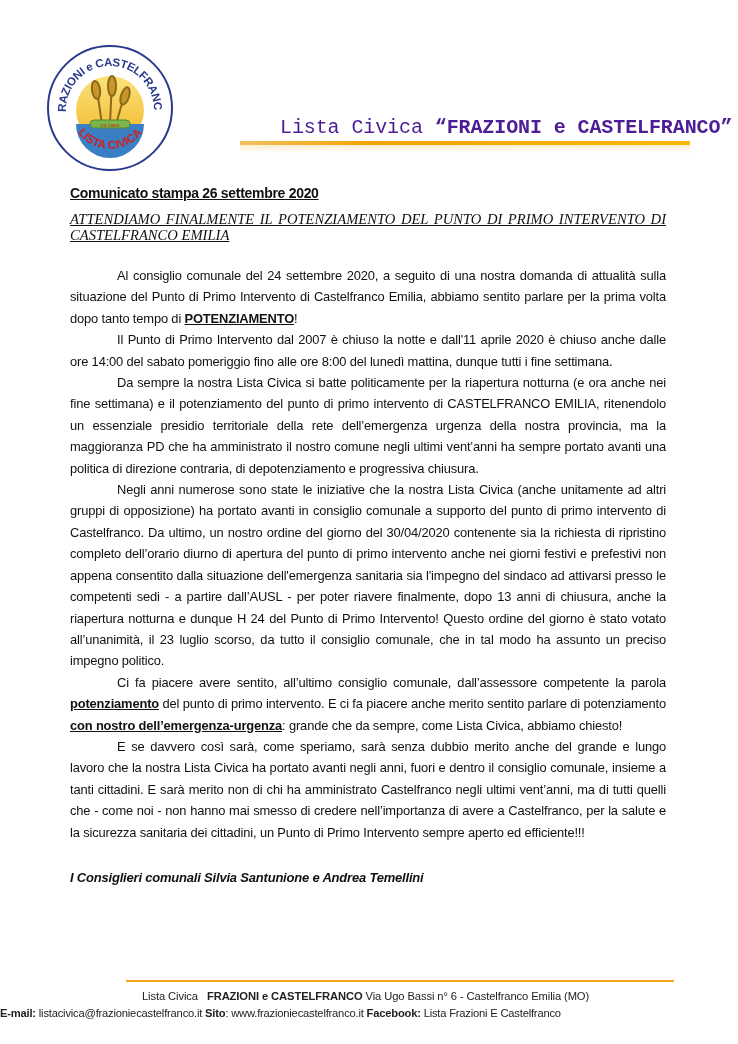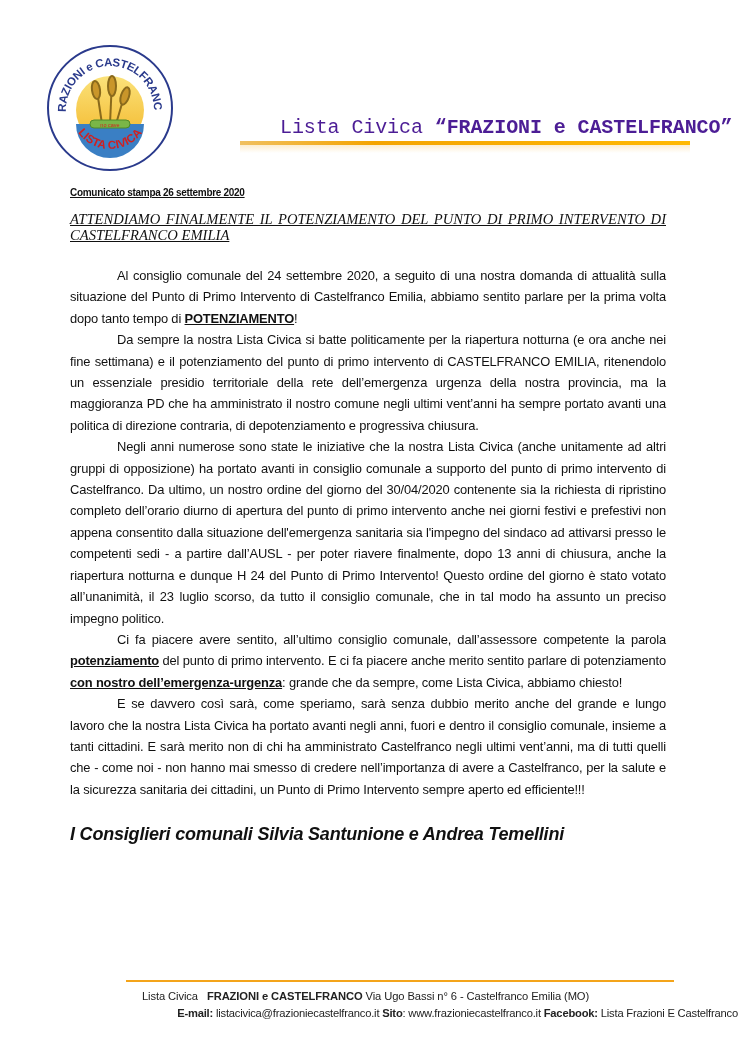--- a/index.html
+++ b/index.html
@@ -23,50 +23,50 @@
       position: absolute; left: 240px; top: 145px; width: 450px; height: 8px;
       background: linear-gradient(to bottom, rgba(250,220,160,0.5), rgba(255,255,255,0));
     }
 
     .content {
       position: absolute; left: 70px; top: 183px; width: 596px;
       font-family: "Liberation Sans Narrow", "Liberation Sans", sans-serif;
       font-size: 13.4px; line-height: 21.4px; text-align: justify;
     }
     .release-date {
-      font-family: "Liberation Sans", sans-serif; font-weight: bold; font-size: 10px;
+      font-family: "Liberation Sans", sans-serif; font-weight: bold; font-size: 14px;
       text-decoration: underline; margin: 0 0 5px 0; line-height: 20px;
       letter-spacing: -0.3px;
     }
     .headline {
       font-family: "Liberation Serif", serif; font-style: italic; font-size: 14.6px;
       text-decoration: underline; text-transform: uppercase; line-height: 16px;
       margin: 8px 0 22px 0; text-align: justify; text-align-last: auto;
     }
     .para {
       margin: 0; text-indent: 47px;
       font-family: "Liberation Sans", sans-serif; font-size: 12.9px; letter-spacing: -0.15px;
     }
     .para b { font-weight: bold; text-decoration: underline; }
     .signature {
       margin: 24px 0 0 0; font-family: "Liberation Sans", sans-serif; font-style: italic;
-      font-weight: bold; font-size: 18px; letter-spacing: -0.2px;
+      font-weight: bold; font-size: 13px; letter-spacing: -0.2px;
     }
 
     .footer-rule {
       position: absolute; left: 126px; top: 980px; width: 548px; height: 2px; background: #f4a41a;
     }
     .footer-line1 {
       position: absolute; left: 0; top: 990px; width: 731px; text-align: center;
       font-family: "Liberation Sans", sans-serif; font-size: 11.2px; color: #222; white-space: nowrap;
       letter-spacing: -0.1px;
     }
     .footer-line1 b { font-weight: bold; }
     .footer-line2 {
-      position: absolute; left: 0; top: 1007px; width: 738px; text-align: right;
+      position: absolute; left: 0; top: 1007px; width: 738px; text-align: left;
       font-family: "Liberation Sans", sans-serif; font-size: 11.2px; color: #222; white-space: nowrap;
       letter-spacing: -0.2px;
     }
     .footer-line2 b { font-weight: bold; }
   </style>
 </head>
 <body>
 
 <div class="page">
 
@@ -105,20 +105,21 @@
   </div>
   <div class="header-rule"></div>
   <div class="header-rule-shadow"></div>
 
   <div class="content">
     <div class="release-date">Comunicato stampa 26 settembre 2020</div>
     <div class="headline">ATTENDIAMO FINALMENTE IL POTENZIAMENTO DEL PUNTO DI PRIMO INTERVENTO DI CASTELFRANCO EMILIA</div>
 
     <p class="para"><span>Al consiglio comunale del 24 settembre 2020, a seguito di una nostra domanda di attualità sulla situazione del Punto di Primo Intervento di Castelfranco Emilia, abbiamo sentito parlare per la prima volta dopo tanto tempo di </span><b>POTENZIAMENTO</b><span>!</span></p>
 
+    <p class="para">Il Punto di Primo Intervento dal 2007 è chiuso la notte e dall'11 aprile 2020 è chiuso anche dalle ore 14:00 del sabato pomeriggio fino alle ore 8:00 del lunedì mattina, dunque tutti i fine settimana.</p>
 
     <p class="para">Da sempre la nostra Lista Civica si batte politicamente per la riapertura notturna (e ora anche nei fine settimana) e il potenziamento del punto di primo intervento di CASTELFRANCO EMILIA, ritenendolo un essenziale presidio territoriale della rete dell’emergenza urgenza della nostra provincia, ma la maggioranza PD che ha amministrato il nostro comune negli ultimi vent’anni ha sempre portato avanti una politica di direzione contraria, di depotenziamento e progressiva chiusura.</p>
 
     <p class="para">Negli anni numerose sono state le iniziative che la nostra Lista Civica (anche unitamente ad altri gruppi di opposizione) ha portato avanti in consiglio comunale a supporto del punto di primo intervento di Castelfranco. Da ultimo, un nostro ordine del giorno del 30/04/2020 contenente sia la richiesta di ripristino completo dell’orario diurno di apertura del punto di primo intervento anche nei giorni festivi e prefestivi non appena consentito dalla situazione dell'emergenza sanitaria sia l'impegno del sindaco ad attivarsi presso le competenti sedi - a partire dall’AUSL - per poter riavere finalmente, dopo 13 anni di chiusura, anche la riapertura notturna e dunque H 24 del Punto di Primo Intervento! Questo ordine del giorno è stato votato all’unanimità, il 23 luglio scorso, da tutto il consiglio comunale, che in tal modo ha assunto un preciso impegno politico.</p>
 
     <p class="para"><span>Ci fa piacere avere sentito, all’ultimo consiglio comunale, dall’assessore competente la parola </span><b>potenziamento</b><span> del punto di primo intervento. E ci fa piacere anche merito sentito parlare di potenziamento </span><b>con nostro dell’emergenza-urgenza</b><span>: grande che da sempre, come Lista Civica, abbiamo chiesto!</span></p>
 
     <p class="para">E se davvero così sarà, come speriamo, sarà senza dubbio merito anche del grande e lungo lavoro che la nostra Lista Civica ha portato avanti negli anni, fuori e dentro il consiglio comunale, insieme a tanti cittadini. E sarà merito non di chi ha amministrato Castelfranco negli ultimi vent’anni, ma di tutti quelli che - come noi - non hanno mai smesso di credere nell’importanza di avere a Castelfranco, per la salute e la sicurezza sanitaria dei cittadini, un Punto di Primo Intervento sempre aperto ed efficiente!!!</p>
 
     <div class="signature">I Consiglieri comunali Silvia Santunione e Andrea Temellini</div>

